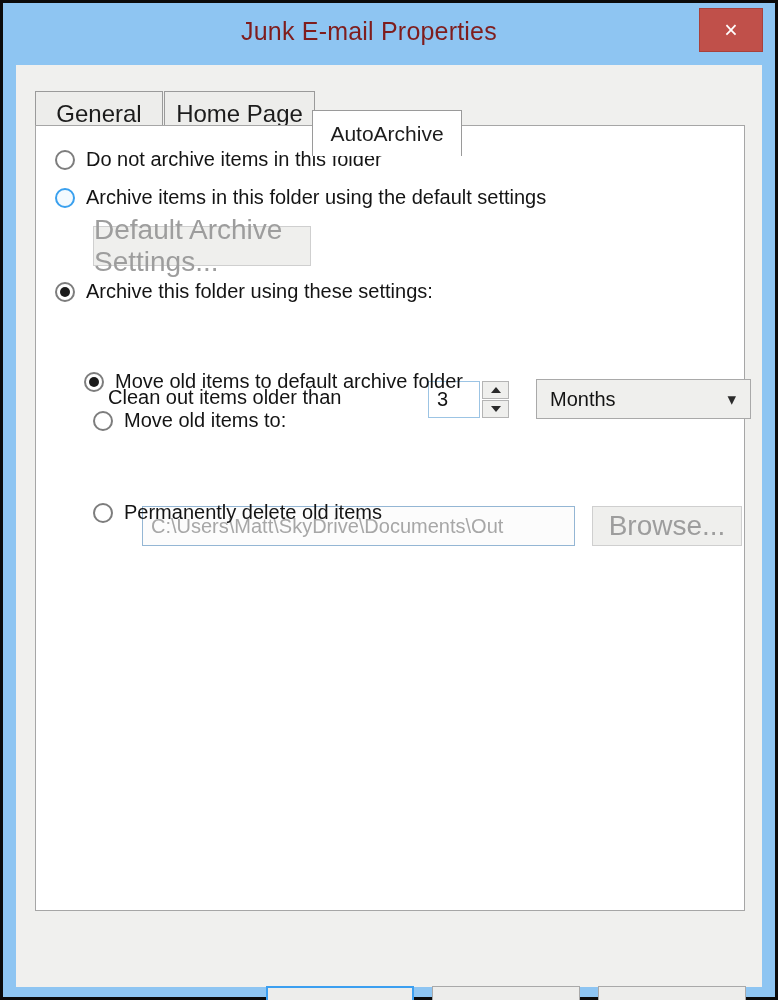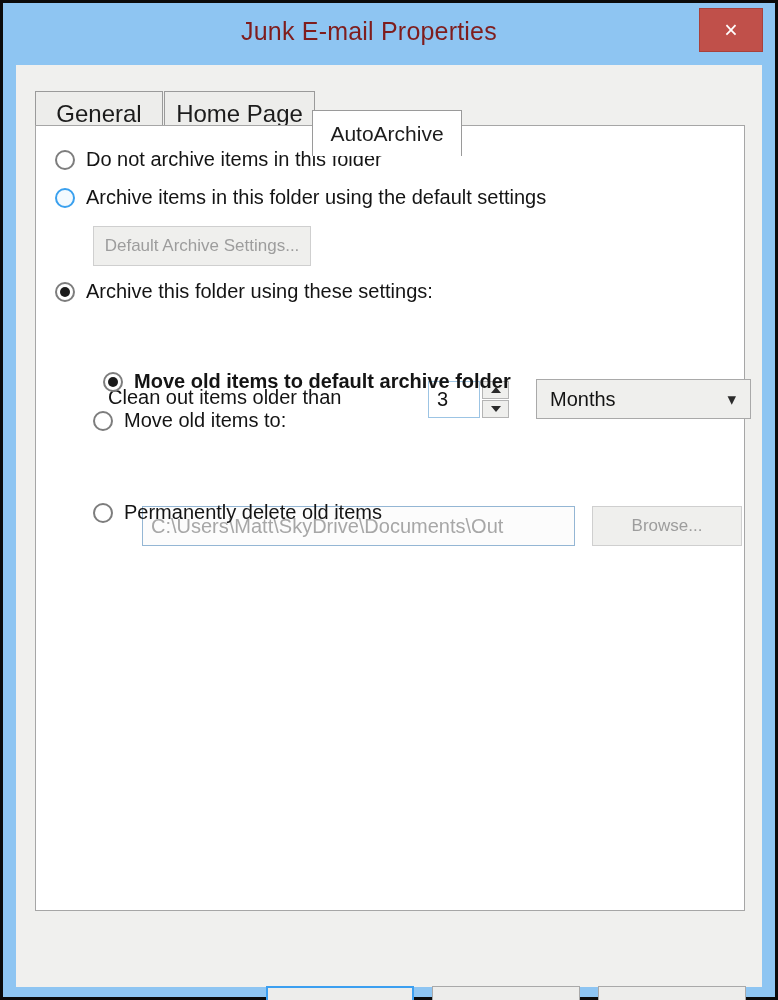--- a/index.html
+++ b/index.html
@@ -153,21 +153,21 @@
     white-space: nowrap;
   }
 
   
   .btn-disabled {
     position: absolute;
     box-sizing: border-box;
     background: #EFEFED;
     border: 1px solid #cfcfcf;
     color: #9d9d9d;
-    font-size: 17px;
+    font-size: 28px;
     display: flex;
     align-items: center;
     justify-content: center;
   }
 
   
   #cleanout-label {
     position: absolute;
     left: 92px;
     top: 321px;
@@ -354,21 +354,21 @@
       <div class="spin-btn down">
         <span class="arrow-down"></span>
       </div>
     </div>
 
     <div id="period-select">
       <span id="period-value">Months</span>
       <span id="period-chevron">▾</span>
     </div>
 
-    <div class="radio-row" style="left:87px; top:305px;font-weight:bold;">
+    <div class="radio-row" style="left:68px; top:305px;">
       <span class="radio checked"></span>
       <span class="radio-label">Move old items to default archive folder</span>
     </div>
 
     <div class="radio-row" style="left:77px; top:344px;">
       <span class="radio"></span>
       <span class="radio-label">Move old items to:</span>
     </div>
 
     <div id="path-input" title="Archive file path">C:\Users\Matt\SkyDrive\Documents\Out</div>

